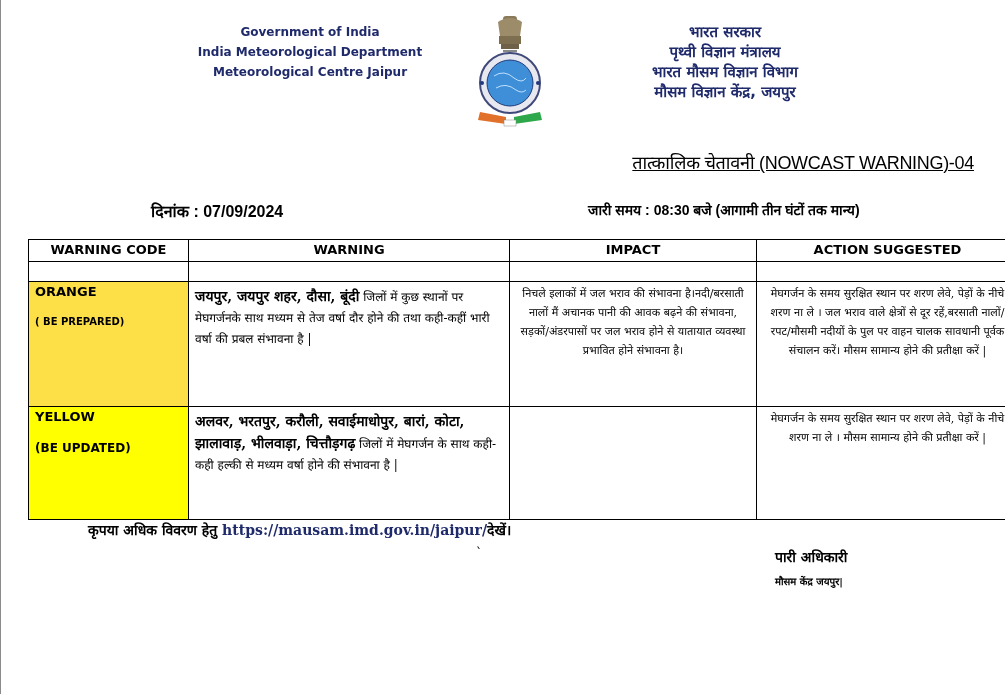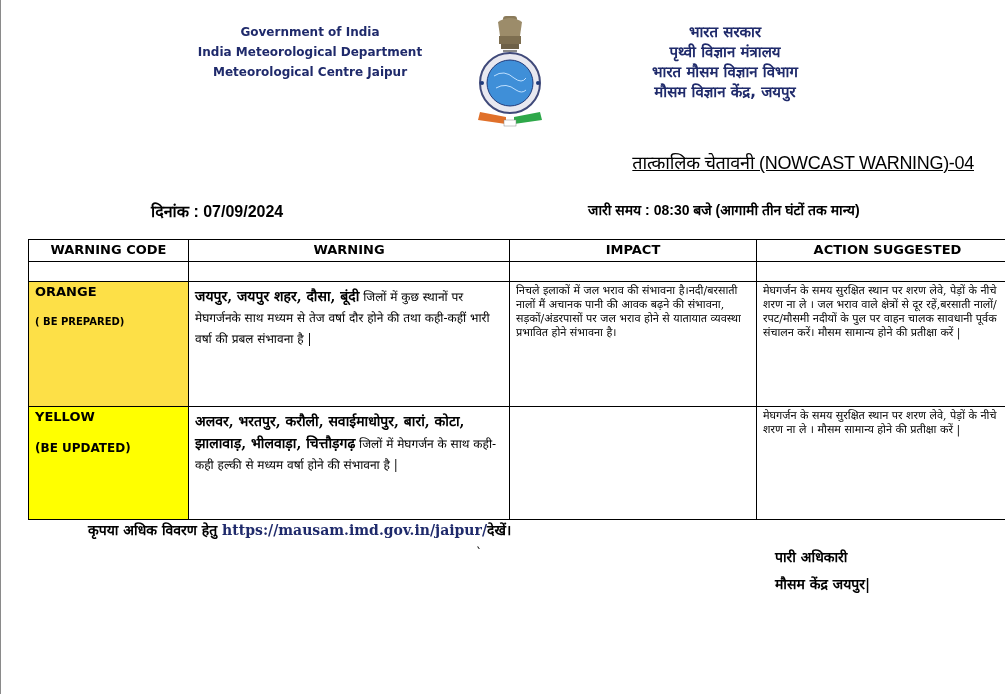--- a/index.html
+++ b/index.html
@@ -23,27 +23,27 @@
   table.warn th { font-family:"DejaVu Sans", sans-serif; font-weight:bold; font-size:13px; height:21px; line-height:20px; text-align:center; color:#000; }
   .blank-row td { height:19px; }
   .code-cell { font-family:"DejaVu Sans", sans-serif; font-weight:bold; color:#000; padding:2px 6px !important; }
   .code-orange { background:#fde047; height:120px; }
   .code-yellow { background:#ffff00; height:108px;margin-left:8px; }
   .code-name { font-size:13px; line-height:16px; }
   .code-sub-o { font-size:10px; margin-top:16px; }
   .code-sub-y { font-size:12px; margin-top:16px; }
   .warn-cell { padding:4px 6px !important; font-family:"DejaVu Serif", serif; font-size:12px; line-height:21px; color:#000; }
   .warn-cell b { font-size:14px; }
-  .impact-cell, .action-cell { padding:2px 6px !important; font-family:"DejaVu Serif", serif; font-size:11px; line-height:14px; text-align:left; color:#000; }
+  .impact-cell, .action-cell { padding:2px 6px !important; font-family:"DejaVu Serif", serif; font-size:11px; line-height:19px; text-align:center; color:#000; }
 
   .footer-note { position:absolute; left:88px; top:520px; font-family:"DejaVu Serif", serif; font-weight:bold; font-size:14px; color:#000; white-space:nowrap; }
   .footer-note .url { color:#1f2a6b; }
   .tick-mark { position:absolute; left:476px; top:546px; font-size:12px; color:#000; }
   .sign-1 { position:absolute; left:775px; top:547px; font-family:"DejaVu Serif", serif; font-weight:bold; font-size:14px; color:#000; }
-  .sign-2 { position:absolute; left:775px; top:574px; font-family:"DejaVu Serif", serif; font-weight:bold; font-size:14px; color:#000; }
+  .sign-2 { position:absolute; left:775px; top:574px; font-family:"DejaVu Serif", serif; font-weight:bold; font-size:10px; color:#000; }
 </style>
 </head>
 <body>
 
 <div class="left-edge"></div>
 
 <div class="hdr-en">
   <div>Government of India</div>
   <div>India Meteorological Department</div>
   <div>Meteorological Centre Jaipur</div>

